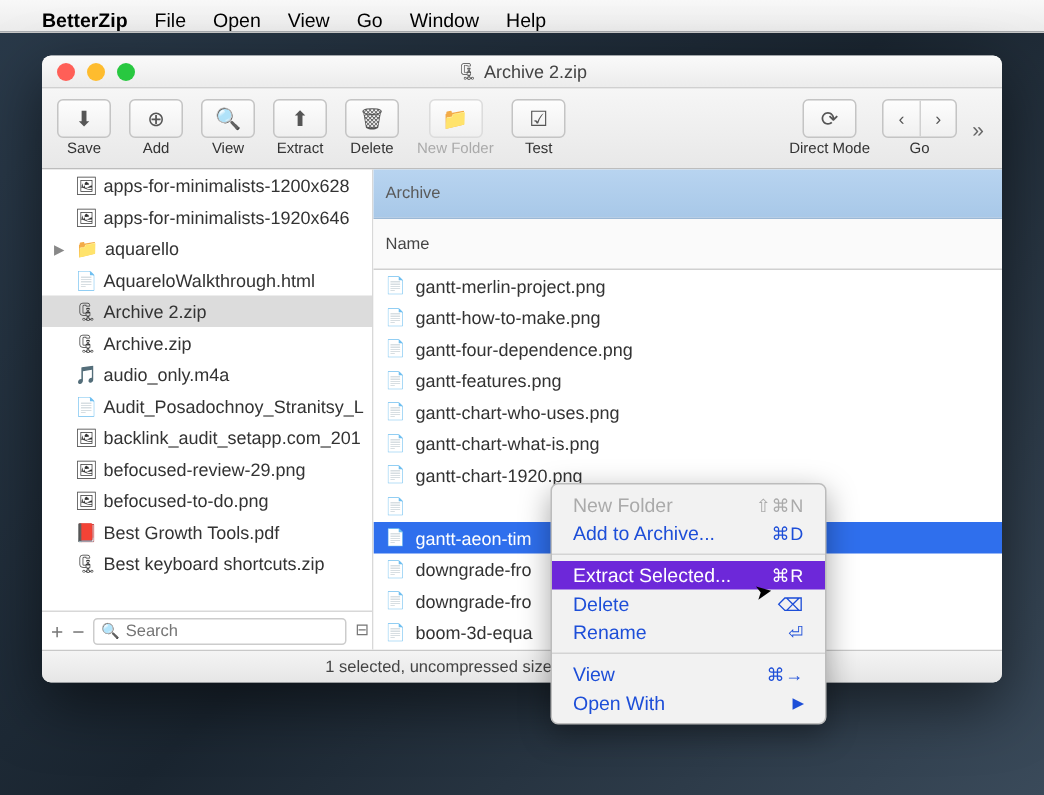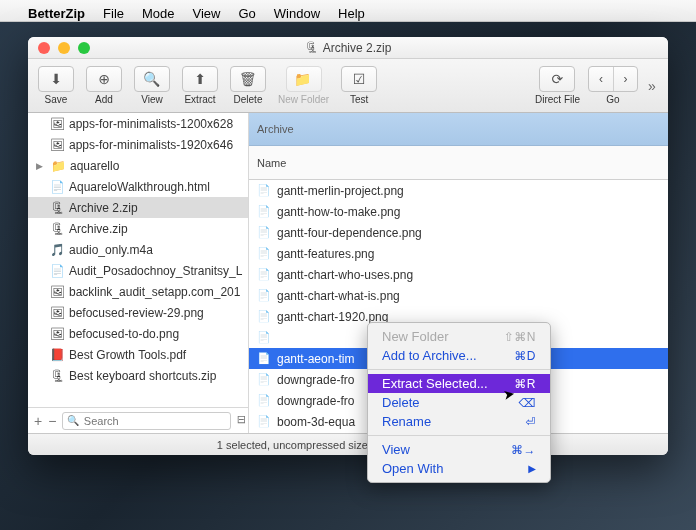--- a/index.html
+++ b/index.html
@@ -57,21 +57,21 @@
 .cm-arrow { font-size: 10px; }
 .cursor { position: absolute; left: 503px; top: 386px; font-size: 14px; color: #000; transform: rotate(-10deg); pointer-events:none; }
 </style>
 </head>
 <body>
 
 <div class="menubar">
   <span class="apple"></span>
   <span class="app-name">BetterZip</span>
   <span>File</span>
-  <span>Mode</span>
+  <span>Open</span>
   <span>View</span>
   <span>Go</span>
   <span>Window</span>
   <span>Help</span>
 </div>
 
 <div class="window">
   <div class="titlebar">
     <div class="traffic">
       <span class="tl-close"></span>
@@ -109,21 +109,21 @@
         <div class="icon-box">📁</div>
         <div class="label">New Folder</div>
       </div>
     <div class="tool-btn">
         <div class="icon-box">☑︎</div>
         <div class="label">Test</div>
       </div>
     <div class="tool-spacer"></div>
     <div class="tool-btn">
         <div class="icon-box">⟳</div>
-        <div class="label">Direct File</div>
+        <div class="label">Direct Mode</div>
       </div>
     <div class="tool-seg">
       <div class="seg-box">
         <span>‹</span>
         <span>›</span>
       </div>
       <div class="label" style="font-size:10px;color:#333;margin-top:2px">Go</div>
     </div>
     <div class="overflow">»</div>
   </div>

